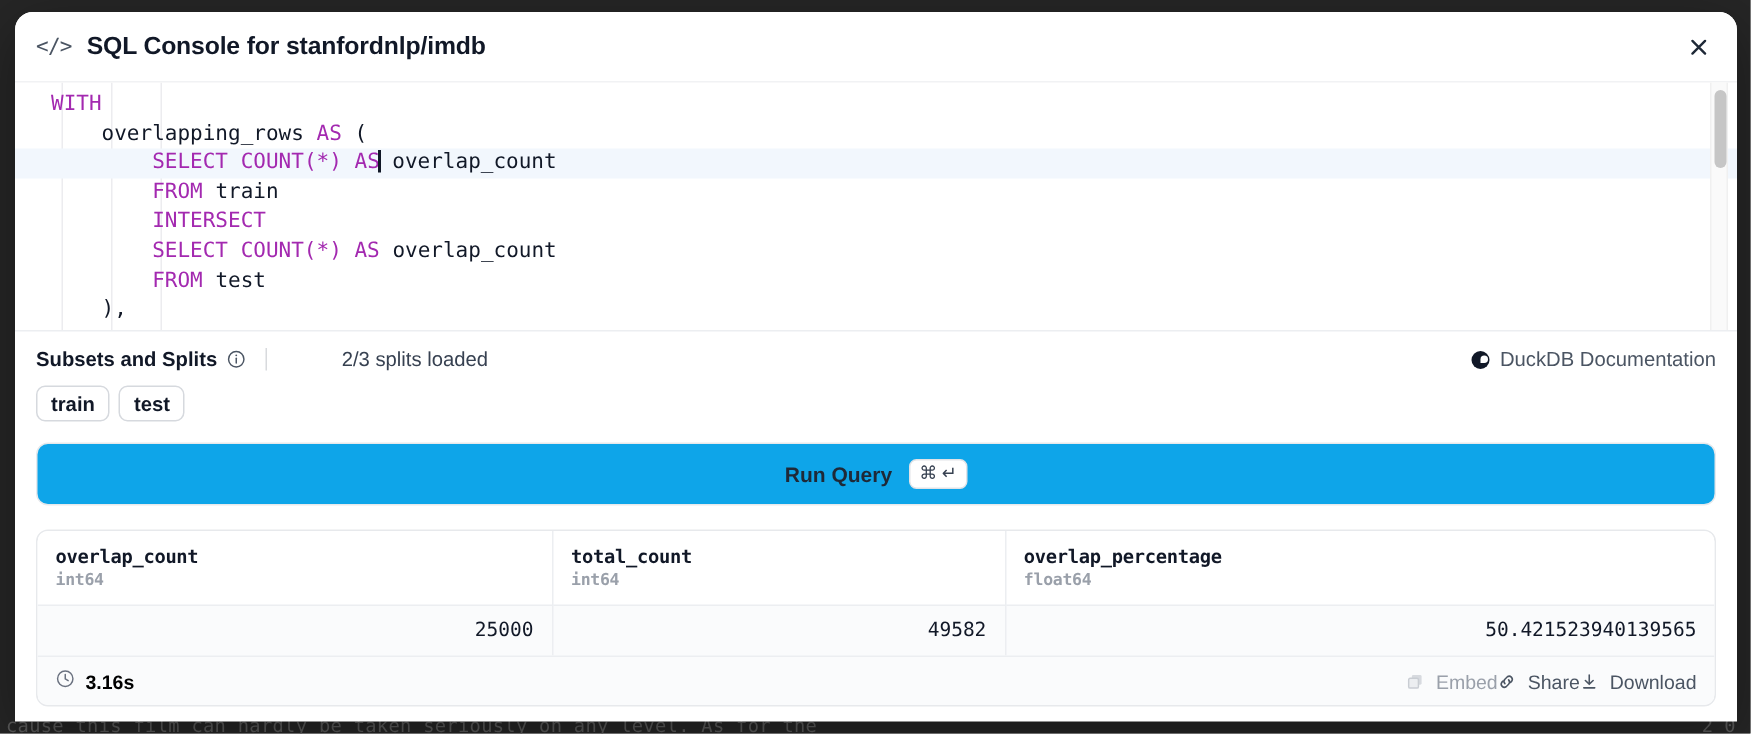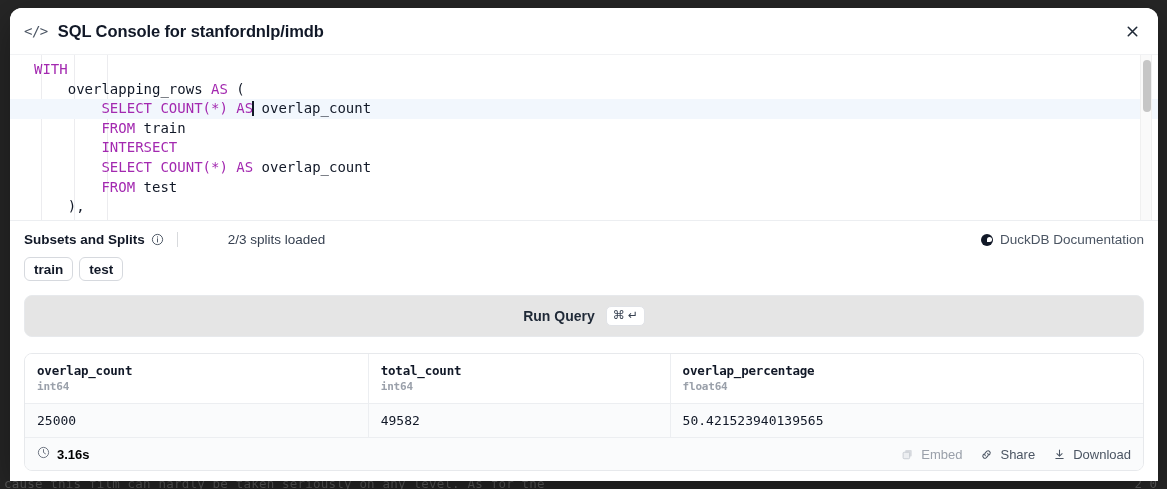--- a/index.html
+++ b/index.html
@@ -210,21 +210,21 @@
     background: #f4f5f7;
     border: 1px solid transparent;
     color: #8b919b;
     gap: 8px;
   }
 
   
   .run-query {
     margin: 14px 14px 0 14px;
     height: 42px;
-    background: #e5e5e5;
+    background: #0ea5e9;
     border: 1px solid #e7e9ec;
     border-radius: 8px;
     display: flex;
     align-items: center;
     justify-content: center;
     gap: 11px;
     cursor: pointer;
   }
   .run-query-label {
     font-size: 14px;
@@ -277,20 +277,21 @@
   }
   .col-type {
     display: block;
     font-family: "DejaVu Sans Mono", monospace;
     font-size: 11px;
     color: #9aa0aa;
     margin-top: 2px;
     letter-spacing: -.2px;
   }
   .res-table td {
+    text-align: right;
     padding: 9px 12px;
     border-right: 1px solid #eceef1;
     background: #fafbfc;
     font-family: "DejaVu Sans Mono", monospace;
     font-size: 13px;
     color: #111827;
     height: 32px;
   }
   .res-table td:last-child { border-right: none; }
 
@@ -307,21 +308,20 @@
     align-items: center;
     gap: 7px;
     font-size: 13px;
     font-weight: bold;
     color: #000000;
   }
   .footer-actions {
     margin-left: auto;
     display: flex;
     align-items: flex-start;
-    gap: 18px;
   }
   .f-action {
     display: flex;
     align-items: center;
     gap: 7px;
     font-size: 13px;
     color: #4b5563;
     cursor: pointer;
   }
   .f-action.dim { color: #9aa0aa; }

